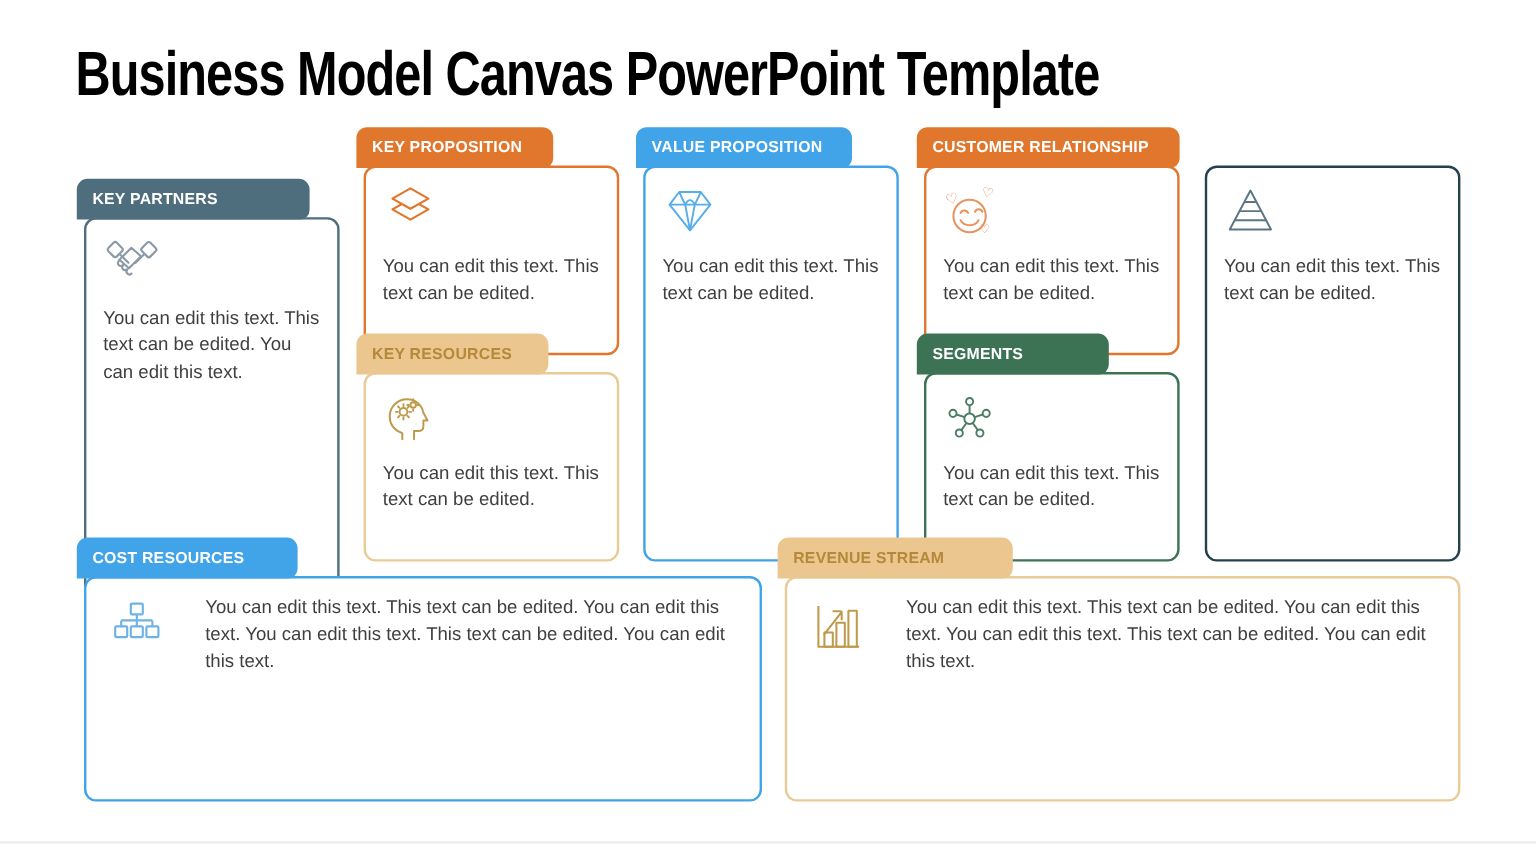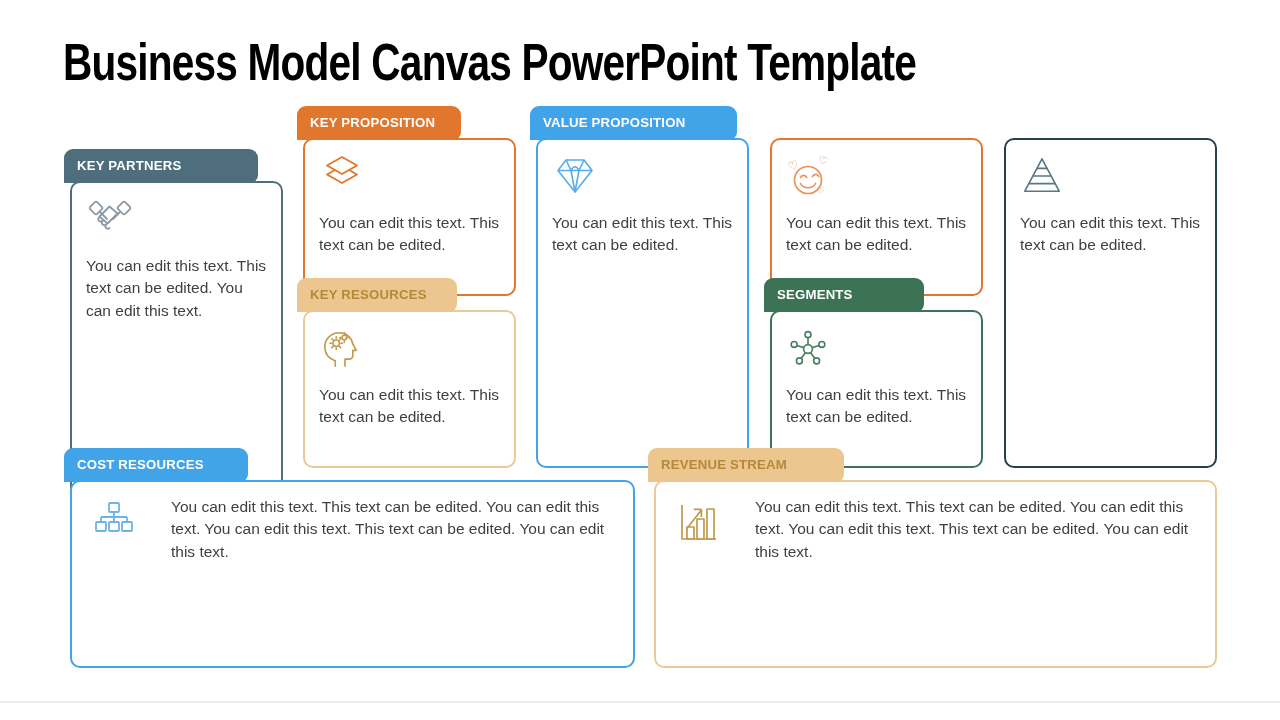--- a/index.html
+++ b/index.html
@@ -119,35 +119,38 @@
             <path d="M17 12 v-1.6 M17 22 v1.6 M12 17 h-1.6 M22 17 h1.6 M13.5 13.5 l-1.2 -1.2 M20.5 20.5 l1.2 1.2 M20.5 13.5 l1.2 -1.2 M13.5 20.5 l-1.2 1.2"></path>
             <circle cx="25.5" cy="11" r="2.4"></circle>
             <path d="M25.5 7.2 v-1.3 M25.5 14.8 v1.3 M21.7 11 h-1.3 M29.3 11 h1.3"></path>
           </svg>
         </div>
         <div class="card-text">You can edit this text. This text can be edited.</div>
       </div>
     </div>
 
     <div class="col col3">
-      <div class="tab t-blue" style="width:207px">
+      <div class="tab t-blue" style="width:180px">
         <span>VALUE PROPOSITION</span>
       </div>
       <div class="card card-full b-blue">
         <div class="card-icon i-blue">
           <svg width="44" height="42" viewBox="0 0 44 42" fill="none" stroke="currentColor" stroke-width="1.6" stroke-linejoin="round">
             <path d="M13 6 h18 l8 10.5 L22 38 5 16.5 Z"></path>
             <path d="M5 16.5 h34 M13 6 l5 10.5 L22 38 M31 6 l-5 10.5 L22 38 M18 16.5 q4 -7.5 8 0"></path>
           </svg>
         </div>
         <div class="card-text">You can edit this text. This text can be edited.</div>
       </div>
     </div>
 
     <div class="col col4">
+      <div class="tab t-orange" style="width:219px">
+        <span>CUSTOMER RELATIONSHIP</span>
+      </div>
       <div class="card card-a b-orange">
         <div class="card-icon i-face">
           <svg width="46" height="44" viewBox="0 0 46 44" fill="none" stroke="currentColor" stroke-width="1.7" stroke-linecap="round">
             <circle cx="21" cy="26" r="13.5"></circle>
             <path d="M13.5 23.5 a3.3 3.3 0 0 1 6.2 0 M25.5 22.5 a3.3 3.3 0 0 1 6.2 0"></path>
             <path d="M13.5 29.5 a8 6.5 0 0 0 15 0"></path>
             <text x="1" y="16" font-size="12" fill="currentColor" stroke="none" transform="rotate(-18 6 12)" font-family="DejaVu Sans, sans-serif">♡</text>
             <text x="31" y="10" font-size="11" fill="currentColor" stroke="none" transform="rotate(14 35 7)" font-family="DejaVu Sans, sans-serif">♡</text>
             <text x="29" y="40" font-size="10" fill="currentColor" stroke="none" font-family="DejaVu Sans, sans-serif">♡</text>
           </svg>

